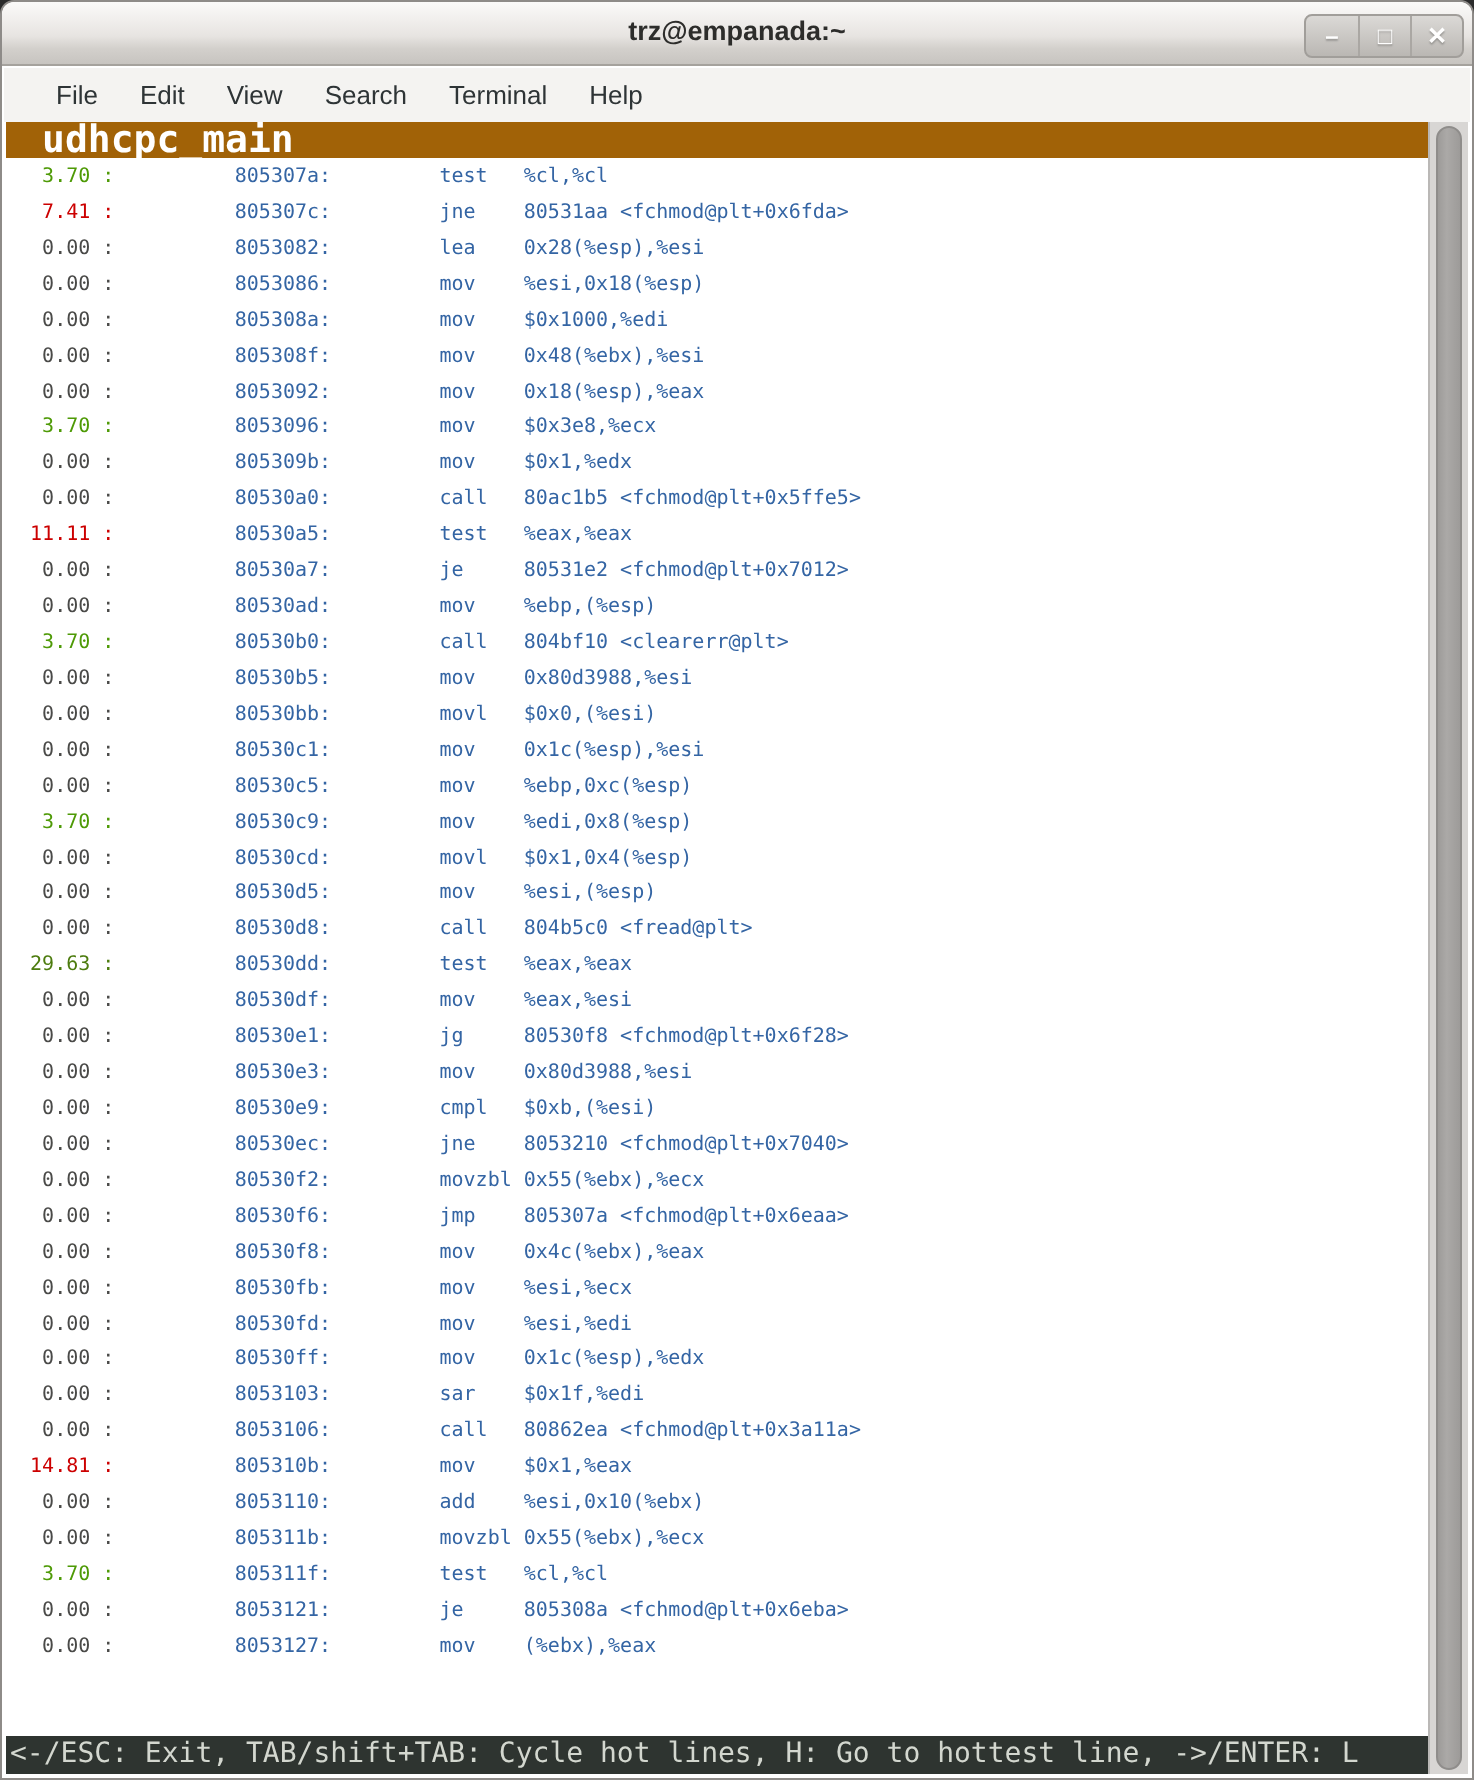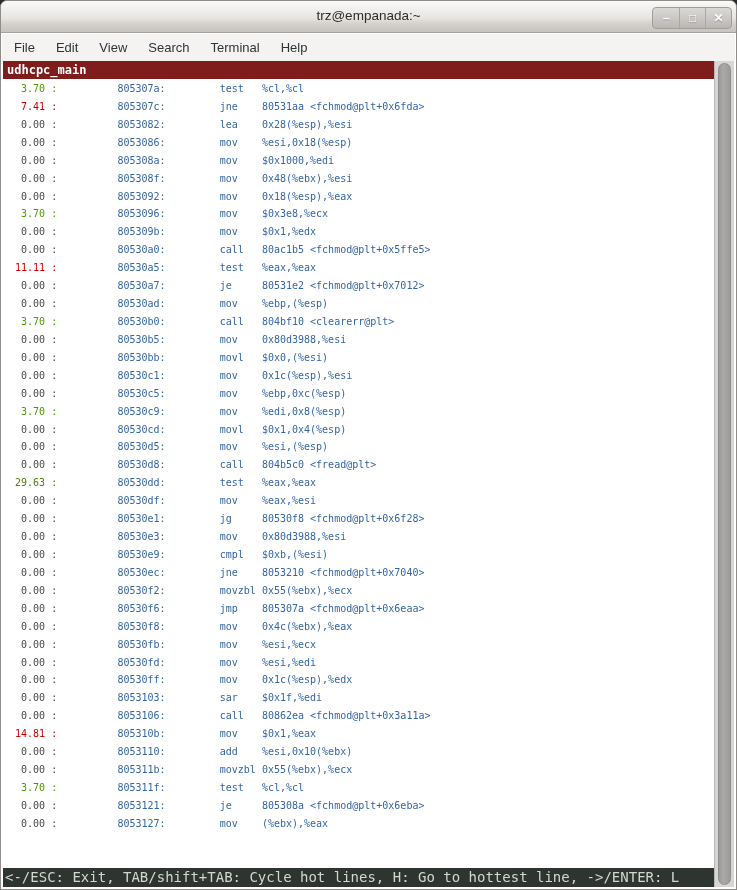--- a/index.html
+++ b/index.html
@@ -16,21 +16,21 @@
 
   
   .titlebar {
     position:absolute; top:0; left:0; right:0; height:32px;
     background:linear-gradient(to bottom,#fbfaf9 0%,#e7e4e1 55%,#d3d0cc 75%,#c7c4c0 100%);
     border-bottom:1px solid #a5a29d;
     border-radius:6px 6px 0 0;
   }
   .title-text {
     position:absolute; top:7px; left:0; right:0;
-    text-align:center; font-weight:normal; font-size:13.5px; color:#2d2d2b;
+    text-align:center; font-weight:bold; font-size:13.5px; color:#2d2d2b;
   }
   .win-controls {
     position:absolute; top:6px; right:4px; height:22px;
     display:flex;
     border:1px solid #a19e9a; border-radius:4px;
     background:linear-gradient(to bottom,#dbd9d6,#bab7b3);
     overflow:hidden;
   }
   .win-btn {
     width:26px; height:100%;
@@ -39,40 +39,40 @@
     border-left:1px solid #aaa7a3;
     text-shadow:0 1px 1px rgba(0,0,0,0.25);
     cursor:default;
   }
   .win-btn:first-child { border-left:none; }
 
   
   .menubar {
     position:absolute; top:33px; left:1px; right:1px; height:27px;
     background:#f4f3f1;
-    padding-left:10px;
+    padding-left:24px;
     display:flex; align-items:center;
   }
   .menu-item {
     font-size:13px; color:#2e3436; margin-right:17px; padding:3px 2px;
   }
 
   
   .terminal {
     position:absolute; top:60px; left:2px; right:2px; bottom:2px;
     background:#ffffff;
     font-family:"DejaVu Sans Mono","Liberation Mono",monospace;
   }
   .term-content { position:absolute; left:0; top:0; right:20px; bottom:0; overflow:hidden; }
 
   .tui-header {
     height:18px; line-height:18px;
-    background:#7f1d1d; color:#ffffff;
-    font-size:12px; font-weight:bold;
-    padding-left:4px; white-space:pre;
+    background:#a16207; color:#ffffff;
+    font-size:19px; font-weight:bold;
+    padding-left:18px; white-space:pre;
   }
   .asm-rows { padding-top:1px; }
   .asm-row {
     height:17.93px; line-height:17.93px;
     font-size:10px; white-space:pre; overflow:hidden;
   }
   .asm-row .rest { color:#3465a4; }
 
   .statusbar {
     position:absolute; left:0; right:0; bottom:0; height:19px; line-height:19px;

